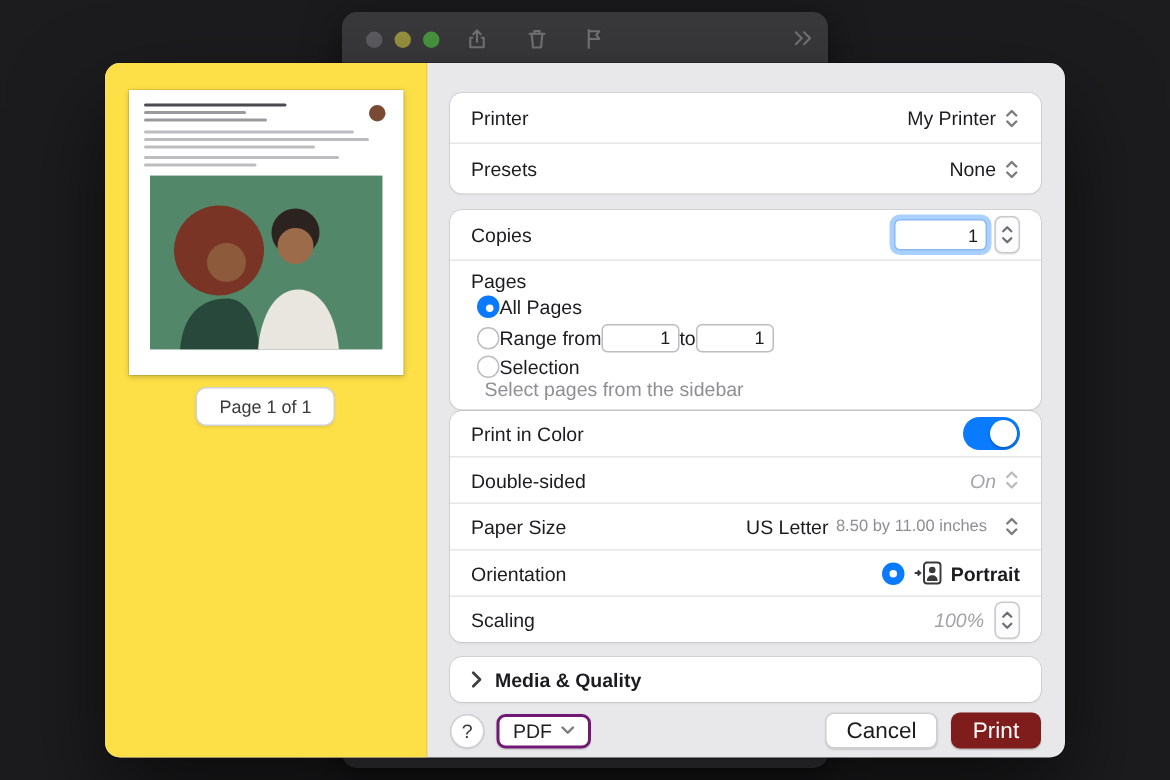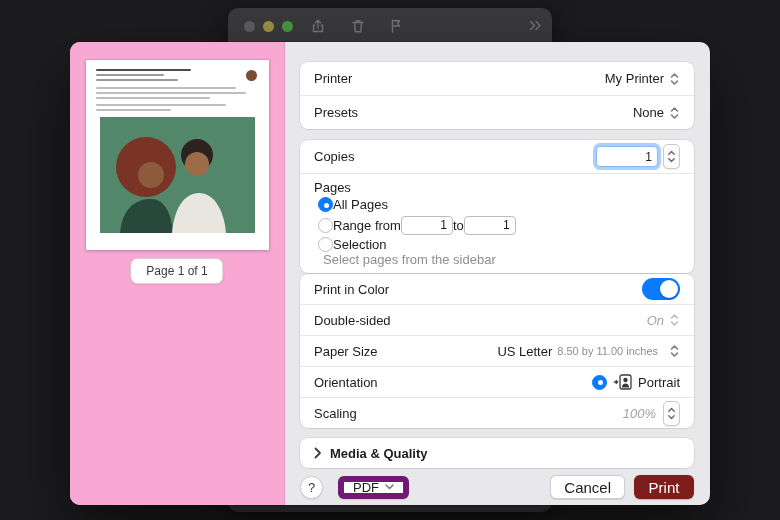--- a/index.html
+++ b/index.html
@@ -19,21 +19,21 @@
   .bg-icon path, .bg-icon rect { fill:none; stroke:#b9b9be; stroke-width:1.4; stroke-linecap:round; stroke-linejoin:round; }
   .bg-icon.i1 { left:82px; } .bg-icon.i2 { left:122px; } .bg-icon.i3 { left:160px; } .bg-icon.i4 { left:300px; }
 
   
   .dialog { position:absolute; left:70px; top:42px; width:640px; height:463px;
             background:#e8e8ea; border-radius:10px;
             box-shadow:0 0 0 .5px rgba(0,0,0,.35), 0 28px 60px rgba(0,0,0,.55); }
 
   
   .preview-pane { position:absolute; left:0; top:0; width:215px; height:463px;
-                  background:#f9a8d4; border-right:1px solid rgba(0,0,0,.08);
+                  background:#fde047; border-right:1px solid rgba(0,0,0,.08);
                   border-radius:10px 0 0 10px; }
   .page { position:absolute; left:16px; top:18px; width:183px; height:190px; background:#fff;
           box-shadow:0 0 0 .5px rgba(0,0,0,.12), 0 1px 4px rgba(0,0,0,.22); }
   .email { position:absolute; left:10px; top:9px; right:10px; }
   .email .ln { height:2px; border-radius:1px; margin-bottom:3px; }
   .ln.c1 { background:#4b4b4f; } .ln.c2 { background:#9a9a9e; } .ln.c3 { background:#bdbdc1; }
   .email-avatar { position:absolute; right:12px; top:10px; width:11px; height:11px; border-radius:50%;
                   background:#7a4a33; }
   .photo { position:absolute; left:14px; top:57px; width:155px; height:116px; display:block; }
   .page-pill { position:absolute; left:50%; transform:translateX(-50%); top:216px; white-space:nowrap;
@@ -79,33 +79,33 @@
   .pages-block { padding:5px 14px 7px; }
   .pages-title { height:16px; display:flex; align-items:center; font-size:13px; color:#1c1c1e; }
   .radio-row { display:flex; align-items:center; padding-left:4px; font-size:13px; color:#1c1c1e; }
   .r-all { height:19px; } .r-range { height:22px; } .r-sel { height:17px; }
   .hint { padding-left:9px; font-size:13px; color:#8e8e93; height:13px; line-height:13px; }
 
   .toggle { width:38px; height:22px; border-radius:11px; background:#0a7aff; position:relative; flex:none; }
   .toggle::after { content:""; position:absolute; right:2px; top:2px; width:18px; height:18px;
                    border-radius:50%; background:#fff; box-shadow:0 1px 2px rgba(0,0,0,.3); }
 
-  .ori-opt { display:flex; align-items:center; gap:6px; margin-left:13px; }
+  .ori-opt { display:flex; align-items:center; gap:6px; margin-left:13px;font-weight:bold; }
   .ori-icon path, .ori-icon rect { stroke:#3a3a3c; stroke-width:1.3; fill:none; }
   .ori-icon .fill { fill:#3a3a3c; stroke:none; }
 
   .disclosure { display:flex; align-items:center; gap:8px; font-weight:600; }
   .disc-chevron path { fill:none; stroke:#3c3c43; stroke-width:1.8; stroke-linecap:round; stroke-linejoin:round; }
 
   
   .footer { position:absolute; left:230px; top:433px; width:394px; height:24px; display:flex; align-items:center; }
   .help-btn { width:23px; height:23px; border-radius:50%; background:#fff; border:1px solid #cfcfd3;
               box-shadow:0 .5px 1px rgba(0,0,0,.12); font-size:13px; color:#3a3a3c;
               display:flex; align-items:center; justify-content:center; }
-  .pdf-btn { margin-left:15px; height:23px; border-radius:6px; background:#fff; border:6px solid #701a75;
+  .pdf-btn { margin-left:8px; height:23px; border-radius:6px; background:#fff; border:2px solid #701a75;
              box-shadow:0 .5px 1px rgba(0,0,0,.12); font-size:13px; color:#1c1c1e; padding:0 9px;
              display:flex; align-items:center; gap:6px; }
   .pdf-btn svg path { fill:none; stroke:#7c7c80; stroke-width:1.6; stroke-linecap:round; stroke-linejoin:round; }
   .btn { height:24px; border-radius:6px; font-size:15px; padding:0 13px; display:flex; align-items:center;
          border:none; }
   .btn.cancel { background:#fff; color:#1c1c1e; border:1px solid #cfcfd3; box-shadow:0 .5px 1px rgba(0,0,0,.12); margin-right:9px; }
   .btn.print  { background:#7f1d1d; color:#fff; box-shadow:0 .5px 1px rgba(0,0,0,.2); min-width:60px; justify-content:center; }
 </style>
 </head>
 <body>

